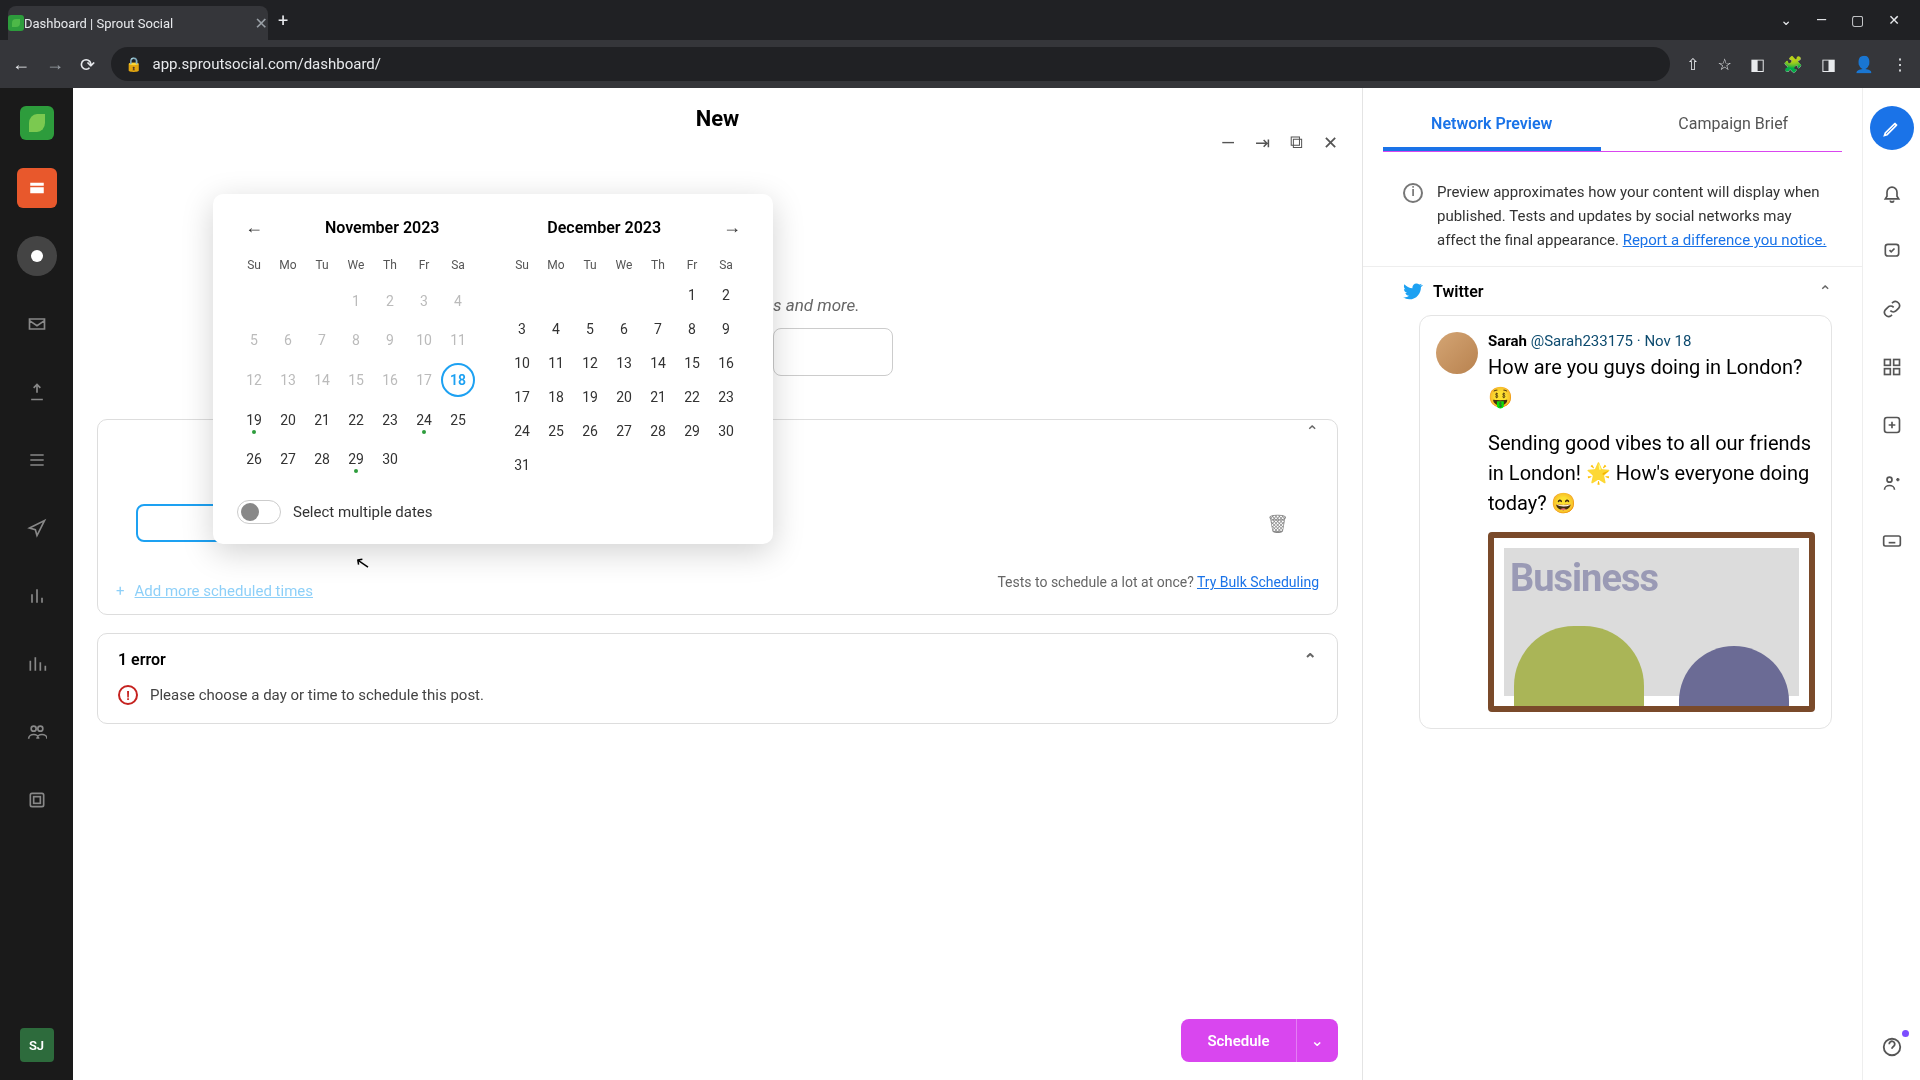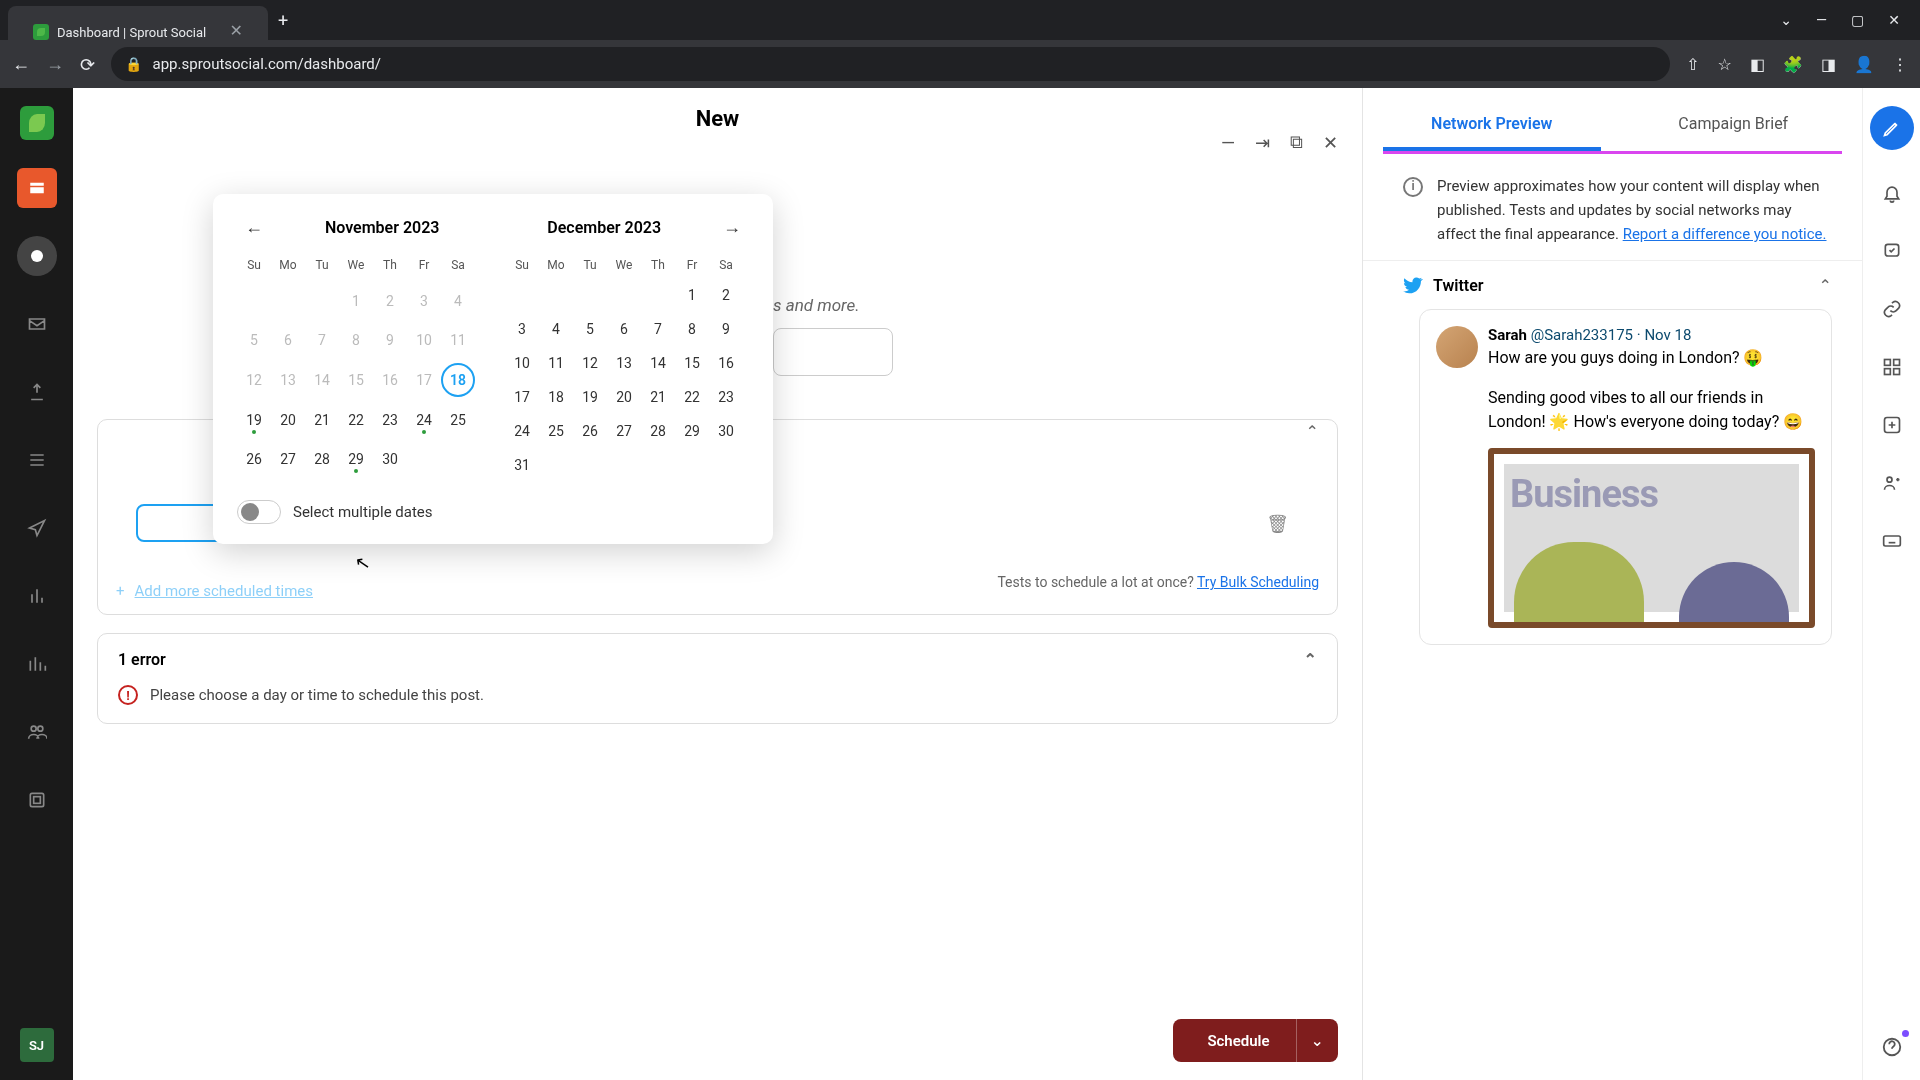--- a/index.html
+++ b/index.html
@@ -1,21 +1,21 @@
 <!DOCTYPE html>
 <html><head>
 <meta charset="utf-8">
 <style>
 * { margin: 0; padding: 0; box-sizing: border-box; font-family: -apple-system, BlinkMacSystemFont, "Segoe UI", Roboto, sans-serif; }
 body { background: #202124; overflow: hidden; }
 
 
 .browser-chrome { background: #202124; }
 .tab-bar { display: flex; align-items: center; height: 40px; padding: 0 8px; }
-.tab { display: flex; align-items: flex-end; background: #35363a; border-radius: 8px 8px 0 0; padding: 0 25px; height: 34px; margin-top: 6px; width: 260px; color: #e8eaed; font-size: 13px; gap: 8px; }
+.tab { display: flex; align-items: center; background: #35363a; border-radius: 8px 8px 0 0; padding: 0 0; height: 34px; margin-top: 6px; width: 260px; color: #e8eaed; font-size: 13px; }
 .tab-favicon { width: 16px; height: 16px; background: #2d9c3c; border-radius: 3px; position: relative; }
 .tab-favicon::after { content: ""; position: absolute; left: 4px; top: 4px; width: 8px; height: 8px; background: #4db848; border-radius: 50% 0; }
 .tab-title { flex: 1; white-space: nowrap; overflow: hidden; }
 .tab-close { color: #9aa0a6; font-size: 16px; cursor: pointer; }
 .new-tab { color: #e8eaed; font-size: 18px; margin-left: 10px; cursor: pointer; }
 .window-ctrls { margin-left: auto; display: flex; gap: 24px; color: #e8eaed; padding-right: 12px; }
 .window-ctrls span { cursor: pointer; font-size: 14px; }
 
 .addr-bar { display: flex; align-items: center; background: #35363a; height: 48px; padding: 0 12px; gap: 16px; }
 .nav-btn { color: #9aa0a6; font-size: 18px; cursor: pointer; }
@@ -77,44 +77,44 @@
 .trash { margin-left: auto; color: #888; cursor: pointer; font-size: 18px; margin-right: 30px; }
 .add-more { display: flex; align-items: center; gap: 10px; color: #1da1f2; opacity: 0.5; margin-top: 18px; cursor: pointer; font-size: 15px; }
 .bulk-link { color: #1a73e8; text-decoration: underline; cursor: pointer; }
 
 .error-card { border: 1px solid #ddd; border-radius: 10px; margin-top: 18px; }
 .error-head { padding: 16px 20px; font-weight: 600; display: flex; justify-content: space-between; cursor: pointer; }
 .error-body { padding: 0 20px 18px; display: flex; align-items: center; gap: 12px; color: #444; font-size: 15px; }
 .err-icon { width: 20px; height: 20px; border: 2px solid #c5221f; border-radius: 50%; color: #c5221f; display: flex; align-items: center; justify-content: center; font-size: 13px; font-weight: 700; }
 
 .footer-bar { padding: 18px 24px; display: flex; justify-content: flex-end; }
-.schedule-btn { display: flex; align-items: center; background: #7f1d1d; border-radius: 8px; overflow: hidden; cursor: pointer; padding-left: 8px; }
+.schedule-btn { display: flex; align-items: center; background: #d946ef; border-radius: 8px; overflow: hidden; cursor: pointer; }
 .schedule-btn-main { padding: 12px 26px; color: #fff; font-weight: 600; font-size: 15px; }
 .schedule-btn-drop { padding: 12px 14px; color: #fff; border-left: 1px solid rgba(255,255,255,0.3); }
 
 
 .right-panel { width: 500px; border-left: 1px solid #e4e4e4; display: flex; flex-direction: column; background: #fff; position: relative; }
-.right-tabs { display: flex; border-bottom: 3px solid #d946ef; margin: 12px 20px 0; gap: 24px; }
+.right-tabs { display: flex; border-bottom: 1px solid #d946ef; margin: 12px 20px 8px; gap: 24px; }
 .right-tab { flex: 1; text-align: center; padding: 14px 0; font-size: 16px; cursor: pointer; color: #555; }
 .right-tab.active { color: #1a73e8; font-weight: 600; border-bottom: 4px solid #1a73e8; }
 .info-box { margin: 20px 30px 14px 40px; display: flex; gap: 14px; font-size: 15px; line-height: 1.6; color: #333; }
 .info-icon { width: 20px; height: 20px; border: 2px solid #777; border-radius: 50%; flex-shrink: 0; display: flex; align-items: center; justify-content: center; font-size: 12px; font-weight: 700; color: #777; margin-top: 3px; }
 .info-link { color: #1a73e8; text-decoration: underline; cursor: pointer; }
 
 .net-head { display: flex; align-items: center; gap: 10px; padding: 14px 30px 14px 40px; border-top: 1px solid #eee; cursor: pointer; }
 .tw-icon { color: #1da1f2; font-size: 18px; }
 .net-name { font-weight: 600; font-size: 16px; flex: 1; }
 
 .tweet-card { margin: 0 30px 0 56px; border: 1px solid #e4e4e4; border-radius: 12px; padding: 16px; }
 .tweet-head { display: flex; gap: 10px; }
 .tweet-avatar { width: 42px; height: 42px; border-radius: 50%; background: linear-gradient(135deg,#d4a574,#b8824f); flex-shrink: 0; }
 .tweet-meta { font-size: 15px; }
 .tweet-author { font-weight: 700; }
 .tweet-handle { color: #0c4a6e; }
-.tweet-body { font-size: 16px; line-height: 1.5; margin-top: 2px; }
+.tweet-body { font-size: 20px; line-height: 1.5; margin-top: 2px; }
 .tweet-p2 { margin-top: 16px; }
 .tweet-img { margin-top: 14px; height: 180px; border: 6px solid #7a4a2a; border-radius: 4px; padding: 10px; background: #fff; overflow: hidden; }
 .tweet-img-inner { width: 100%; height: 100%; background: #dcdcdc; display: flex; flex-direction: column; }
 .biz-text { color: #9a9ab5; font-size: 38px; font-weight: 700; padding: 8px 0 0 6px; letter-spacing: -1px; }
 .biz-shapes { flex: 1; position: relative; }
 .biz-circle1 { position: absolute; left: 10px; bottom: -20px; width: 130px; height: 90px; background: #aab557; border-radius: 60px 60px 0 0; }
 .biz-circle2 { position: absolute; right: 10px; bottom: -20px; width: 110px; height: 70px; background: #6b6b95; border-radius: 55px 55px 0 0; }
 
 
 .far-rail { width: 58px; background: #fff; border-left: 1px solid #eee; display: flex; flex-direction: column; align-items: center; padding: 18px 0; gap: 28px; position: relative; }

